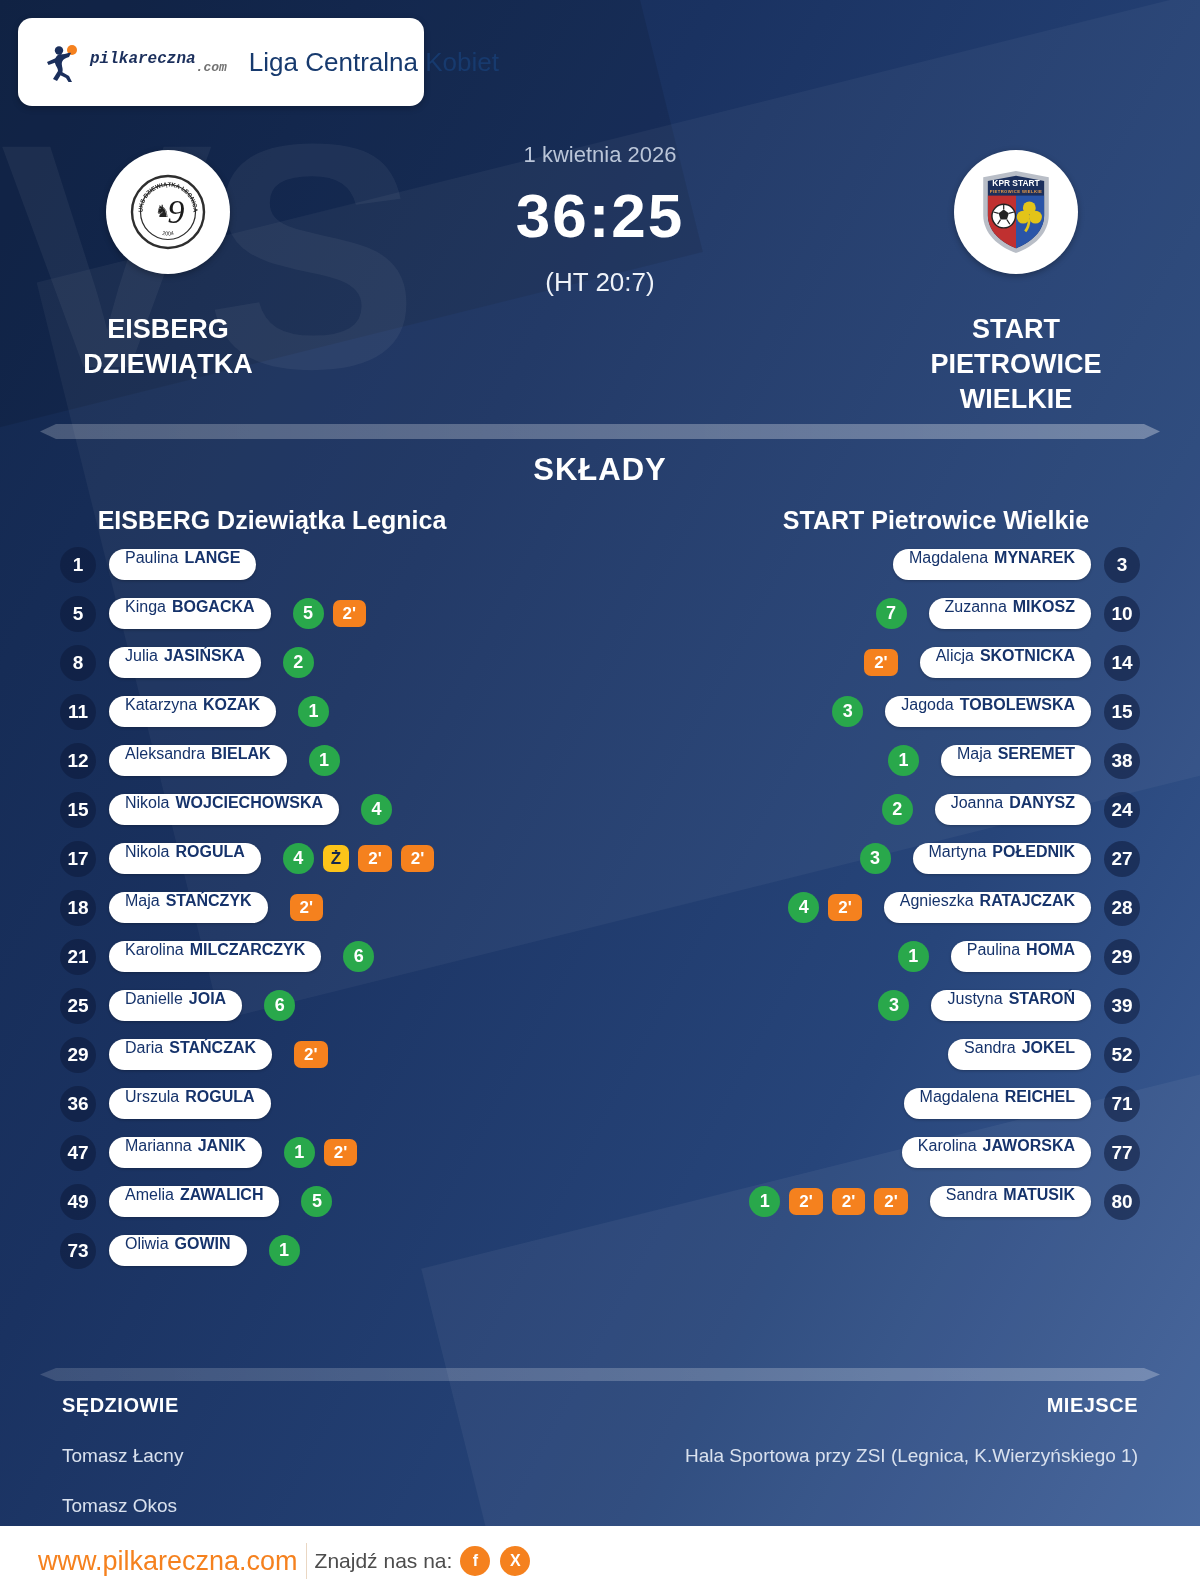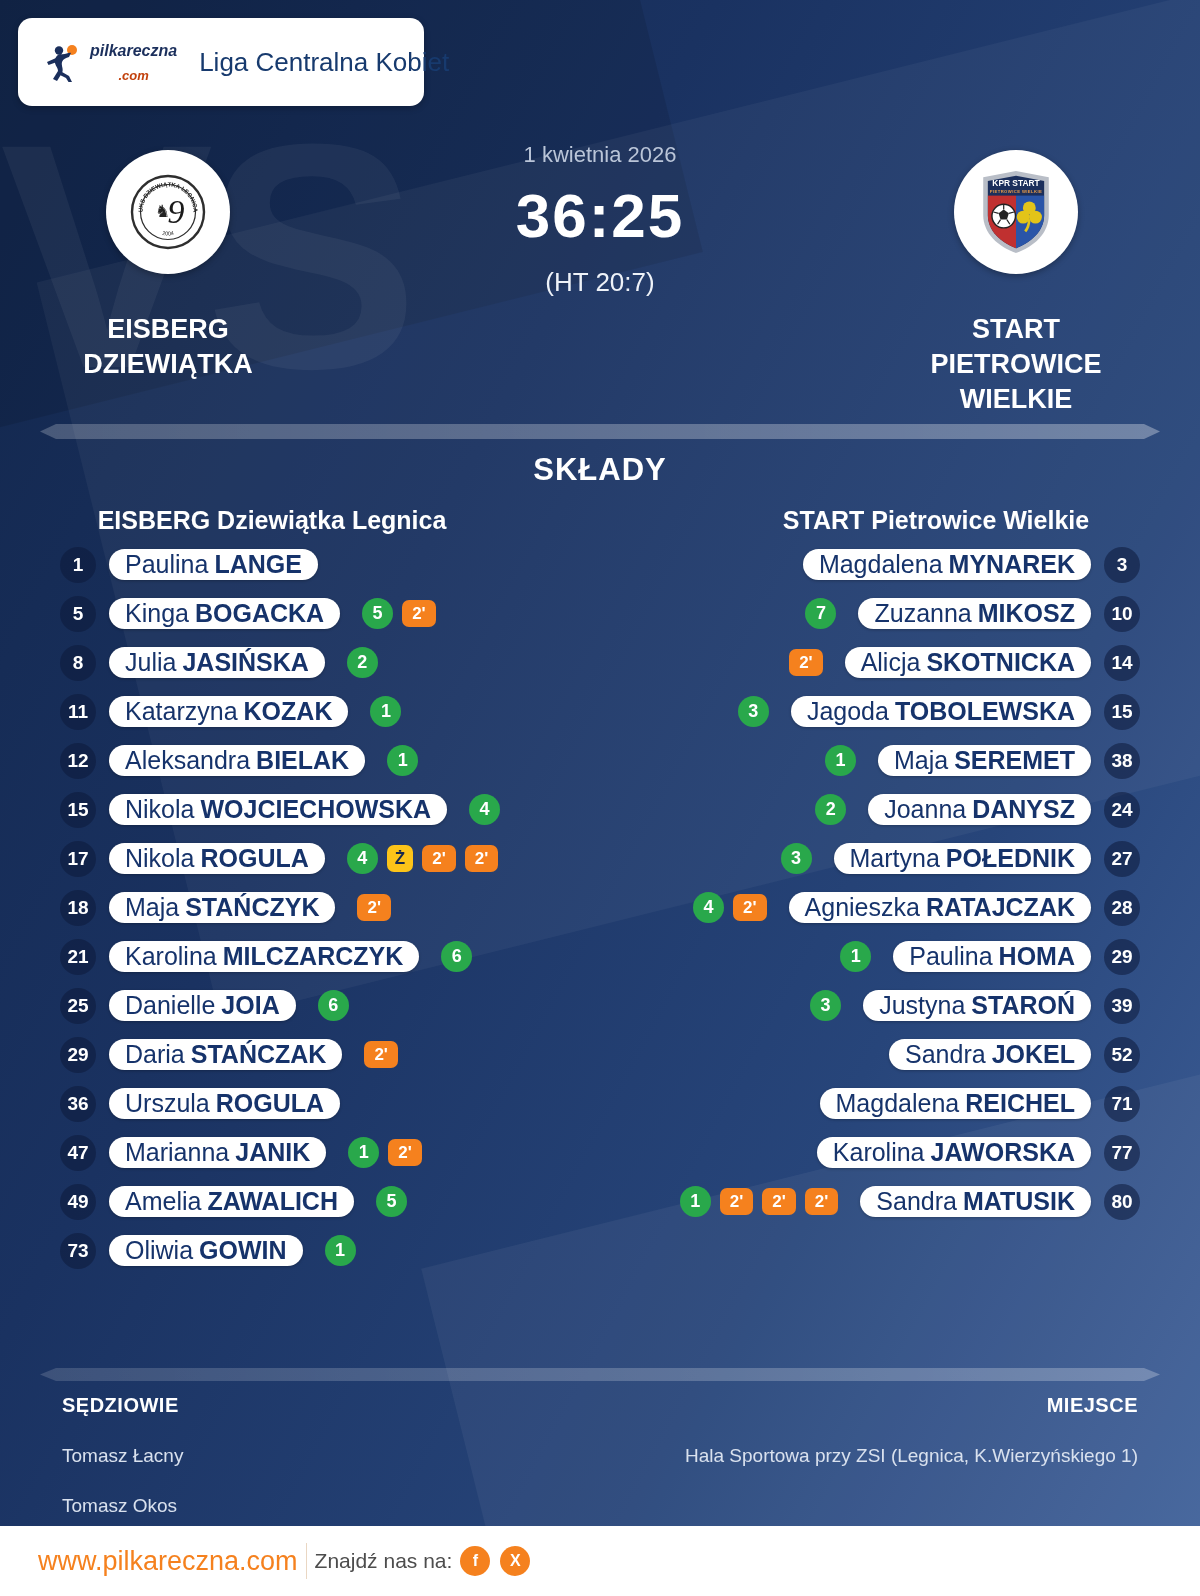--- a/index.html
+++ b/index.html
@@ -9,23 +9,23 @@
   .bg-poly{position:absolute;pointer-events:none;}
   .p1{top:120px;right:-160px;width:1250px;height:760px;background:rgba(255,255,255,0.045);transform:rotate(-14deg);}
   .p2{bottom:-70px;right:-220px;width:950px;height:520px;background:rgba(255,255,255,0.05);transform:rotate(-14deg);}
   .p3{top:-260px;left:-340px;width:980px;height:640px;background:rgba(0,0,0,0.10);transform:rotate(-14deg);}
 
   
   .header-card{position:absolute;left:18px;top:18px;width:406px;height:88px;background:#fff;border-radius:14px;
                display:flex;align-items:center;padding:0 24px;box-sizing:border-box;gap:14px;
                box-shadow:0 2px 6px rgba(0,0,0,0.25);}
   .brand{display:flex;align-items:center;gap:6px;}
-  .brand-text{display:flex;flex-direction:column;align-items:center;line-height:1;}
+  .brand-text{display:flex;align-items:flex-start;line-height:1;font-family:Liberation Mono, monospace;}
   .brand-name{font-size:16px;font-weight:bold;font-style:italic;color:#1b2f5c;}
-  .brand-tld{font-size:13px;font-weight:bold;font-style:italic;color:#c2410c;margin-top:10px;}
+  .brand-tld{font-size:13px;font-weight:bold;font-style:italic;color:#737373;margin-top:10px;}
   .league{font-size:26px;color:#173a6e;margin-left:8px;white-space:nowrap;}
 
   
   .vs-watermark{position:absolute;top:96px;left:0;width:100%;font-size:320px;font-weight:bold;
                 color:rgba(255,255,255,0.05);line-height:1;letter-spacing:-8px;user-select:none;}
 
   
   .team{position:absolute;top:150px;width:264px;text-align:center;}
   .team.home{left:36px;}
   .team.away{left:884px;}
@@ -51,22 +51,22 @@
   .col-h.home-h{left:60px;}
   .col-h.away-h{right:52px;}
 
   
   .roster-wrap{position:absolute;top:540px;left:60px;right:60px;display:flex;justify-content:space-between;}
   .roster{width:540px;}
   .prow{height:49px;display:flex;align-items:center;gap:13px;}
   .away-roster .prow{flex-direction:row-reverse;}
   .pnum{width:36px;height:36px;border-radius:50%;background:rgba(12,26,58,0.55);color:#fff;font-weight:bold;
         font-size:19px;display:flex;align-items:center;justify-content:center;flex:0 0 36px;}
-  .pill{background:#fff;height:31px;border-radius:16px;display:flex;align-items:center;padding:0 16px;
-        font-size:25px;color:#16336b;white-space:nowrap;box-shadow:0 1px 3px rgba(0,0,0,0.25);}
+  .pill{background:#fff;height:31px;border-radius:16px;display:flex;align-items:flex-start;padding:0 16px;
+        font-size:16px;color:#16336b;white-space:nowrap;box-shadow:0 1px 3px rgba(0,0,0,0.25);}
   .fname{margin-right:6px;}
   .lname{font-weight:bold;}
   .badges{display:flex;align-items:center;gap:9px;}
   .home-roster .badges{margin-left:9px;}
   .away-roster .badges{margin-right:9px;}
   .goal-badge{width:31px;height:31px;border-radius:50%;background:#29a84b;color:#fff;font-weight:bold;font-size:18px;
               display:flex;align-items:center;justify-content:center;flex:0 0 31px;}
   .card-badge{height:27px;padding:0 10px;border-radius:7px;display:flex;align-items:center;justify-content:center;
               font-weight:bold;font-size:17px;}
   .card-suspension{background:#f5811e;color:#fff;}

